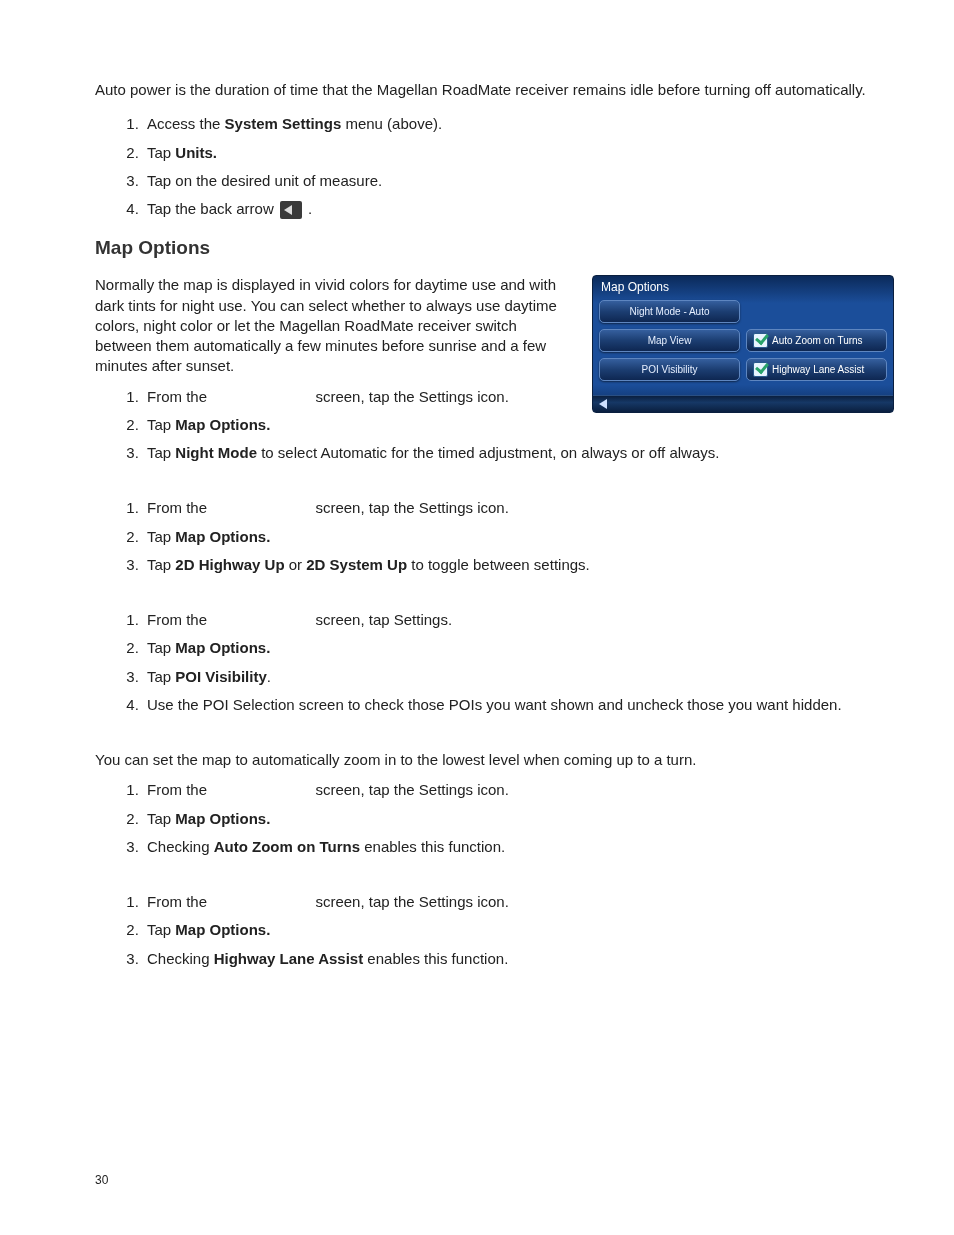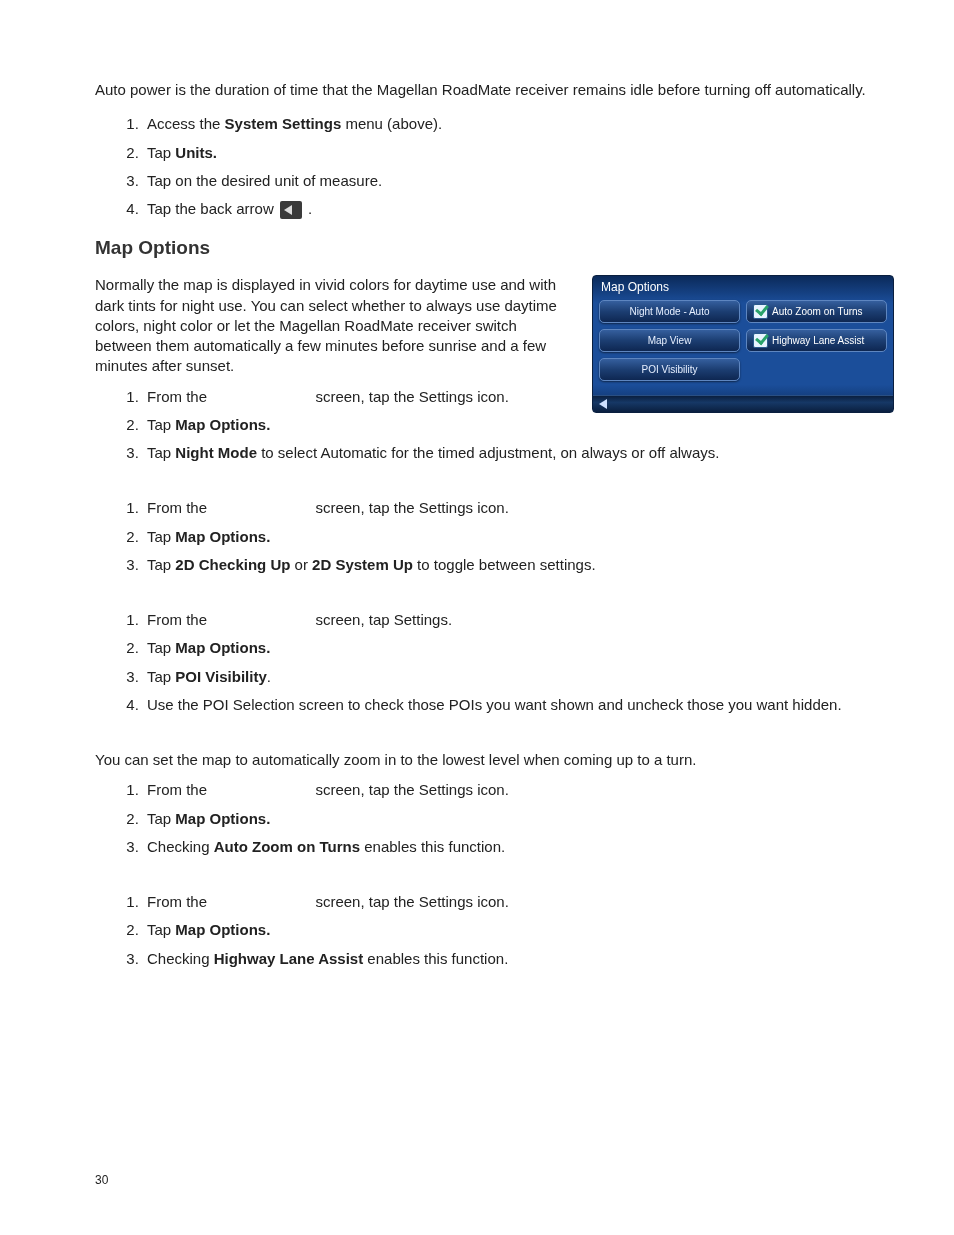--- a/index.html
+++ b/index.html
@@ -65,20 +65,21 @@
     overflow: hidden;
   }
   .device-title {
     padding: 4px 8px 0 8px;
     font-size: 12px;
   }
   .device-body {
     display: flex;
     padding: 6px 6px 14px 6px;
     gap: 6px;
+    align-items: flex-end;
   }
   .device-col { flex: 1; display: flex; flex-direction: column; gap: 6px; }
   .dev-btn {
     background: linear-gradient(#355f9e, #1c3e72 50%, #0e2752);
     border: 1px solid #5e86c0;
     border-radius: 5px;
     text-align: center;
     padding: 5px 4px;
     font-size: 10px;
     color: #e6efff;
@@ -197,21 +198,21 @@
 
   <br>
   <ol>
     <li>
       <span>From the </span>&nbsp;&nbsp;&nbsp;&nbsp;&nbsp;&nbsp;&nbsp;&nbsp;&nbsp;&nbsp;&nbsp;&nbsp;&nbsp;&nbsp;&nbsp;&nbsp;&nbsp;&nbsp;&nbsp;&nbsp;&nbsp;&nbsp;&nbsp;&nbsp;<span> screen, tap the Settings icon.</span>
     </li>
     <li>
       <span>Tap </span><b>Map Options.</b>
     </li>
     <li>
-      <span>Tap </span><b>2D Checking Up</b><span> or </span><b>2D System Up</b><span> to toggle between settings.</span>
+      <span>Tap </span><b>2D Highway Up</b><span> or </span><b>2D System Up</b><span> to toggle between settings.</span>
     </li>
   </ol>
 
   <br>
   <ol>
     <li>
       <span>From the </span>&nbsp;&nbsp;&nbsp;&nbsp;&nbsp;&nbsp;&nbsp;&nbsp;&nbsp;&nbsp;&nbsp;&nbsp;&nbsp;&nbsp;&nbsp;&nbsp;&nbsp;&nbsp;&nbsp;&nbsp;&nbsp;&nbsp;&nbsp;&nbsp;<span> screen, tap Settings.</span>
     </li>
     <li>
       <span>Tap </span><b>Map Options.</b>

